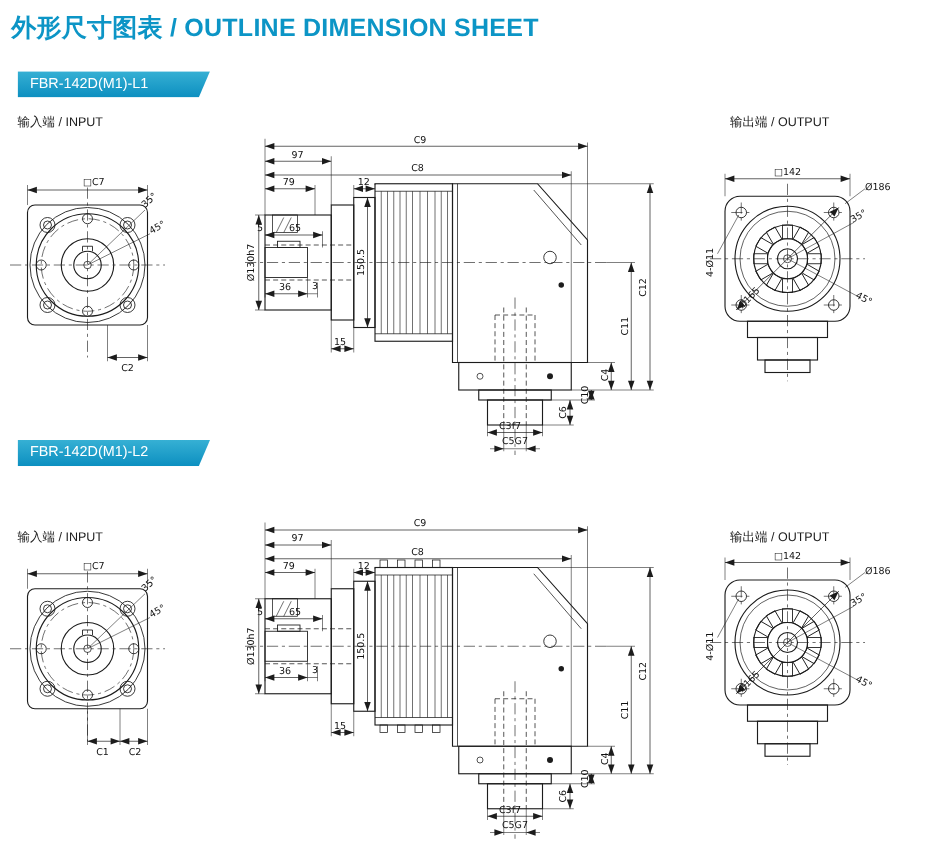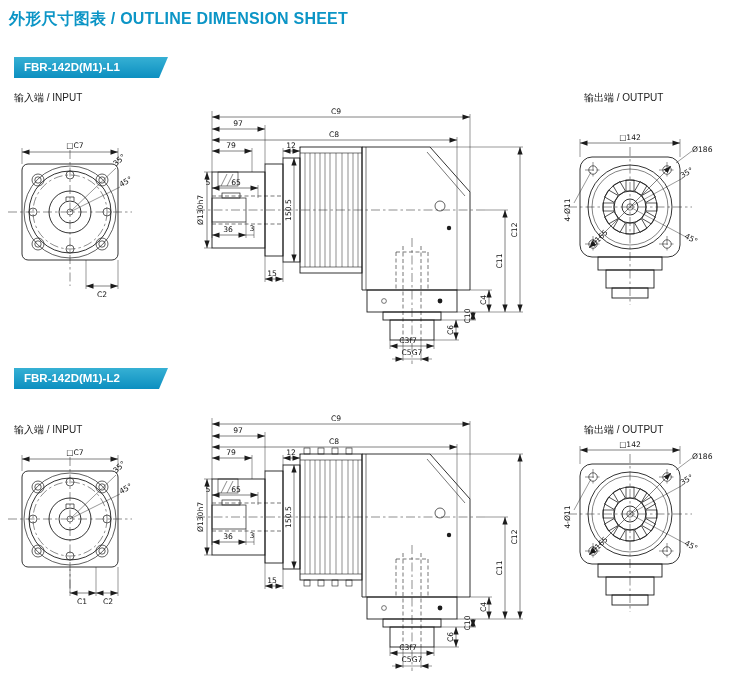--- a/index.html
+++ b/index.html
@@ -1,22 +1,22 @@
 <!DOCTYPE html>
 <html><head>
 <meta charset="utf-8">
 <style>
   *{margin:0;padding:0;box-sizing:border-box}
   html,body{width:750px;height:674px;background:#fff;overflow:hidden}
   body{font-family:"Liberation Sans",sans-serif;position:relative}
-  .title{position:absolute;left:9px;top:9px;font-size:16px;font-weight:bold;color:#0c95c6;letter-spacing:.2px}
-  .badge{position:absolute;left:14px;width:154px;height:21px;color:#fff;font-size:11.5px;font-weight:bold;
+  .title{position:absolute;left:9px;top:9px;font-size:20px;font-weight:bold;color:#0c95c6;letter-spacing:.2px}
+  .badge{position:absolute;left:14px;width:154px;height:21px;color:#fff;font-size:11.5px;font-weight:normal;
          line-height:21px;padding-left:10px;background:linear-gradient(180deg,#36b0d4,#0c8fc0);
          clip-path:polygon(0 0,154px 0,145px 21px,0 21px)}
-  .b1{top:57px}.b2{top:368px}
+  .b1{top:57px}.b2{top:352px}
   .endlabel{position:absolute;font-size:10px;color:#1b1b1b}
   svg.draw{position:absolute;left:0}
   svg text{font-family:"DejaVu Sans",sans-serif;font-size:7.6px;fill:#111;text-anchor:middle;stroke:none}
   .cl{stroke-dasharray:9 3 2.5 3;stroke-width:.5}
   .hid{stroke-dasharray:4 2.5;stroke-width:.6}
   .dim{stroke-width:.55;marker-start:url(#arr);marker-end:url(#arr)}
   .ext{stroke-width:.45}
   .thin{stroke-width:.6}
 </style>
 </head>

